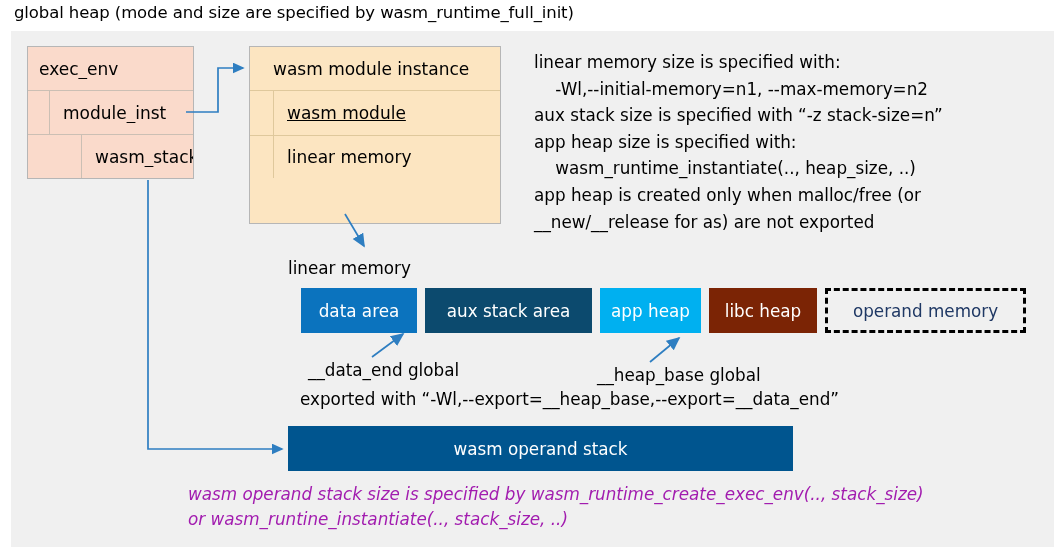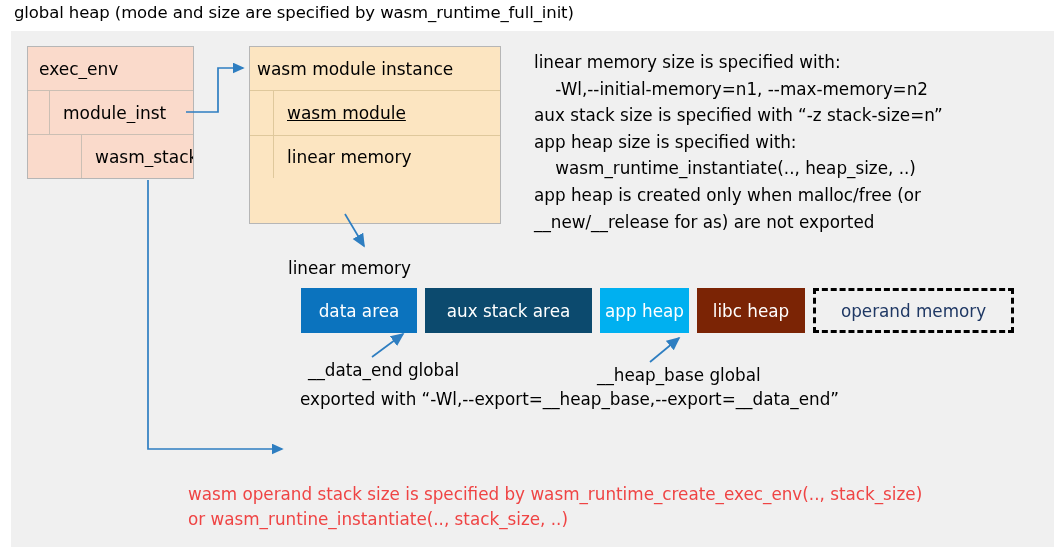--- a/index.html
+++ b/index.html
@@ -82,21 +82,21 @@
     left: 249px;
     top: 46px;
     width: 252px;
     height: 178px;
     background: #fce5c1;
   }
   #module-instance-box .r1 { height: 44px; border-bottom: 1px solid #dfc89c; }
   #module-instance-box .r2 { height: 45px; border-bottom: 1px solid #dfc89c; text-decoration: underline; }
   #module-instance-box .r3 { height: 45px; border-bottom: 1px solid #dfc89c; }
   #module-instance-box .r4 { height: 42px; }
-  #module-instance-box .r1 .cell { padding-left: 7px; }
+  #module-instance-box .r1 .cell { padding-left: 23px; }
   #module-instance-box .r2 .gutter,
   #module-instance-box .r3 .gutter,
   #module-instance-box .r4 .gutter { width: 24px; border-right: 1px solid #dfc89c; }
 
   
   .notes {
     position: absolute;
     left: 534px;
     top: 49px;
     font-size: 16.8px;
@@ -162,22 +162,23 @@
     font-size: 16.8px;
     color: #ffffff;
     white-space: nowrap;
   }
   .footnote {
     position: absolute;
     left: 188px;
     top: 482px;
     font-size: 16.8px;
     line-height: 25px;
-    color: #ef4444;
+    color: #a21caf;
     white-space: pre;
+    font-style: italic;
   }
 
   
   #connectors {
     position: absolute;
     left: 0; top: 0;
     width: 1054px;
     height: 547px;
     pointer-events: none;
   }
@@ -224,29 +225,30 @@
 aux stack size is specified with “-z stack-size=n”
 app heap size is specified with:
     wasm_runtime_instantiate(.., heap_size, ..)
 app heap is created only when malloc/free (or
 __new/__release for as) are not exported</div>
 
   <div class="lm-caption">linear memory</div>
   <div id="memory-bar">
       <div class="seg" style="width: 116px; background: rgb(11, 115, 190); color: rgb(255, 255, 255);">data area</div>
       <div class="seg" style="width: 167px; background: #0c4a6e; color: rgb(255, 255, 255);">aux stack area</div>
-      <div class="seg" style="width: 89px; background: rgb(0, 176, 240); color: rgb(255, 255, 255);">app heap</div>
+      <div class="seg" style="width: 101px; background: rgb(0, 176, 240); color: rgb(255, 255, 255);">app heap</div>
       <div class="seg" style="width: 108px; background: rgb(123, 36, 5); color: rgb(255, 255, 255);">libc heap</div>
       <div class="seg dashed" style="width: 201px; color: rgb(31, 56, 100);">operand memory</div>
     </div>
 
   <div class="ann" id="data-end-label">__data_end global</div>
   <div class="ann" id="heap-base-label">__heap_base global</div>
   <div class="ann" id="exported-with">exported with “-Wl,--export=__heap_base,--export=__data_end”</div>
 
+  <div id="operand-stack-box">wasm operand stack</div>
   <div class="footnote">wasm operand stack size is specified by wasm_runtime_create_exec_env(.., stack_size)
 or wasm_runtine_instantiate(.., stack_size, ..)</div>
 
   <svg id="connectors" viewBox="0 0 1054 547">
     <defs>
       <marker id="ah" markerWidth="7" markerHeight="7" refX="6" refY="3.2" orient="auto">
         <path d="M0,0 L7,3.2 L0,6.4 z" fill="#2e7ec1"></path>
       </marker>
       <marker id="ah2" markerWidth="8" markerHeight="8" refX="7" refY="3.6" orient="auto">
         <path d="M0,0 L8,3.6 L0,7.2 z" fill="#2e7ec1"></path>

